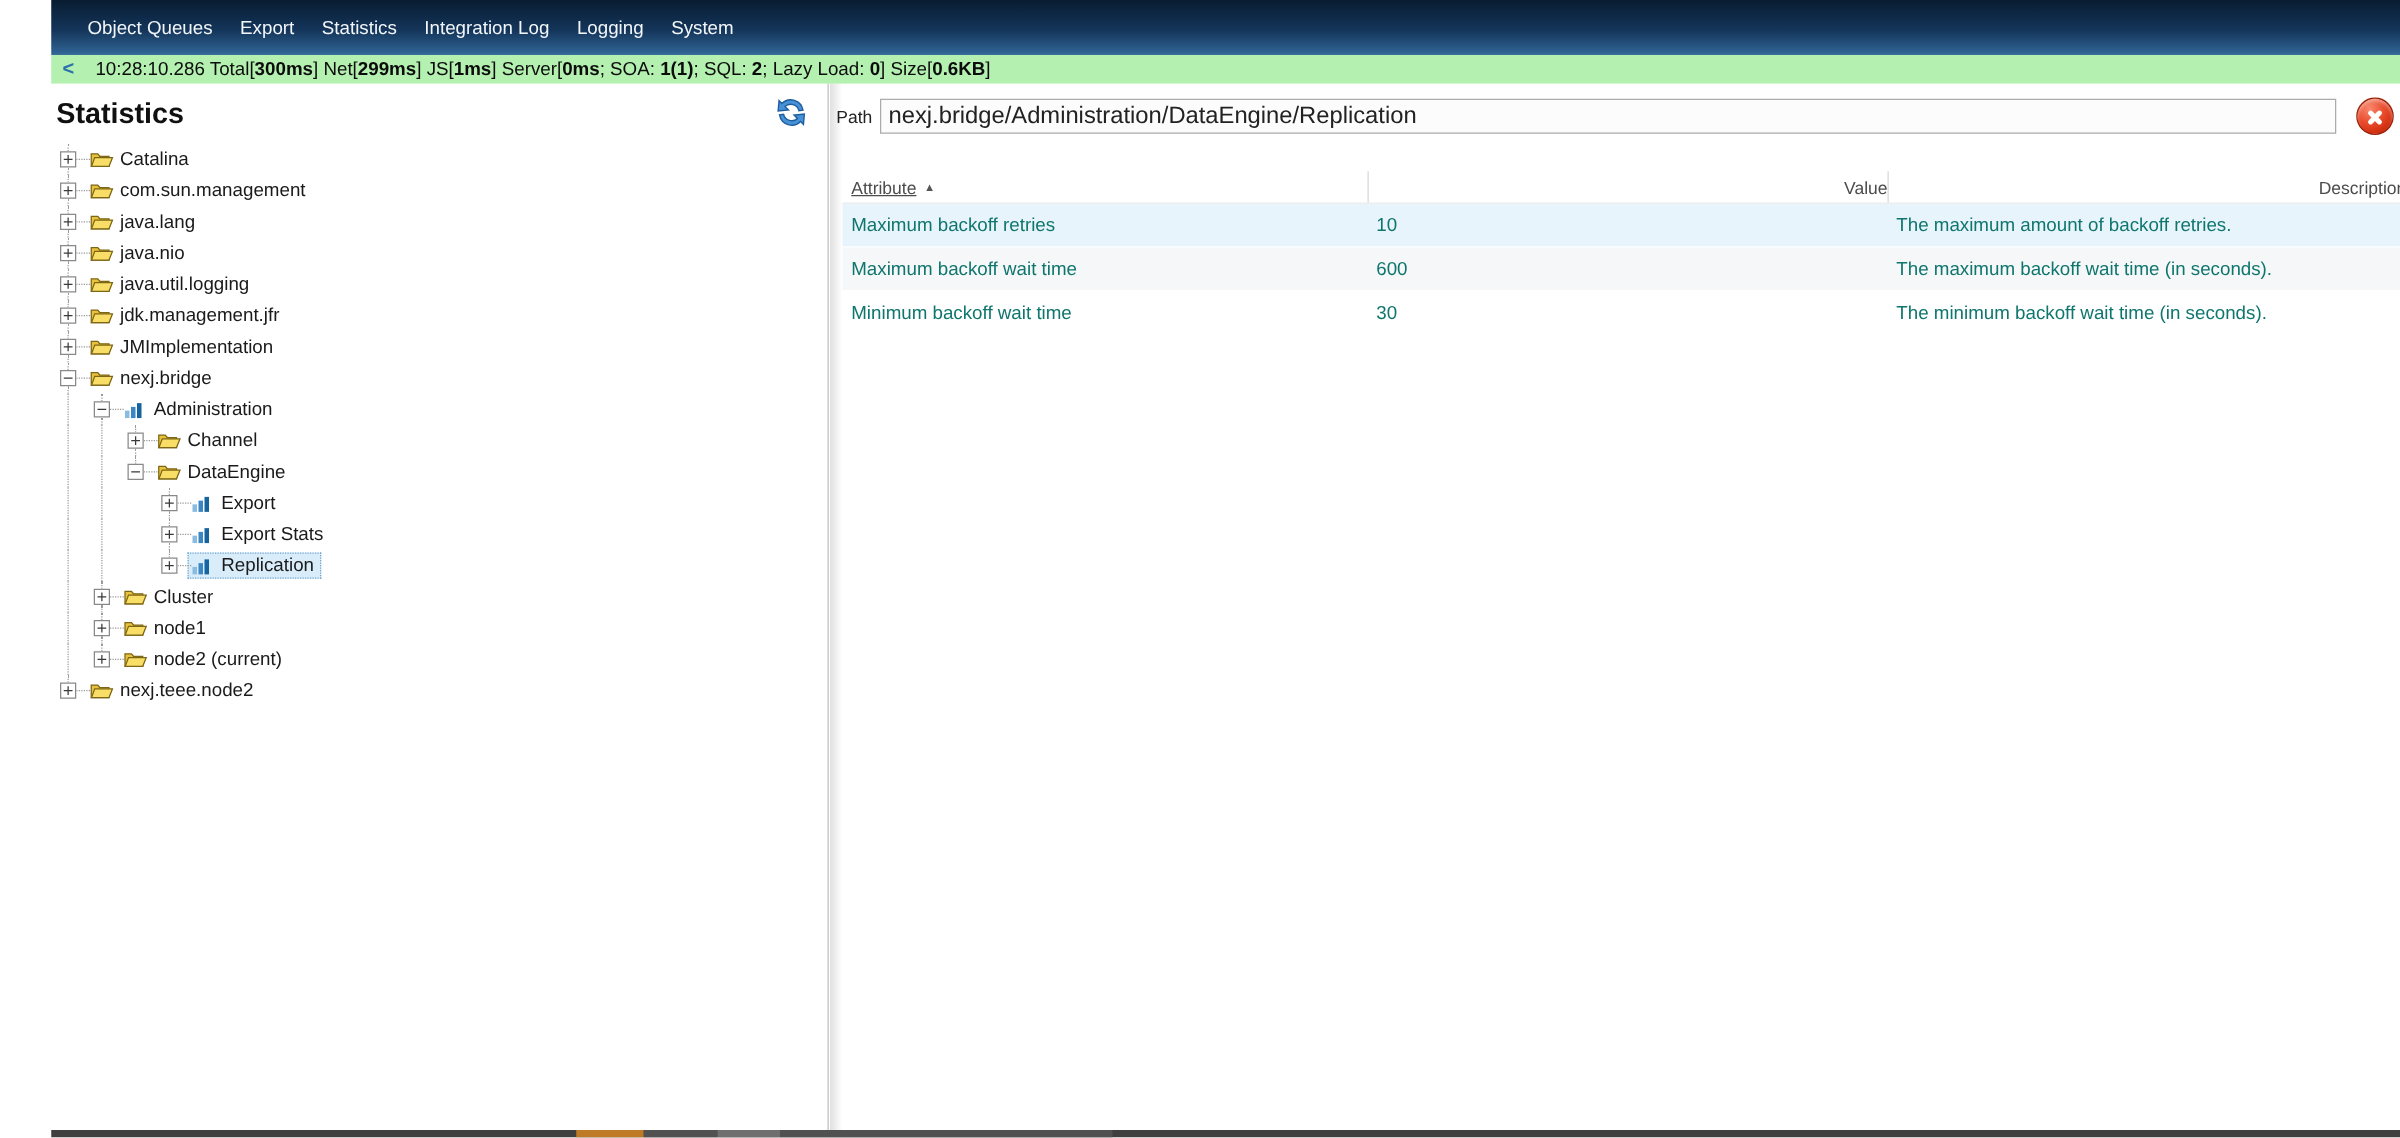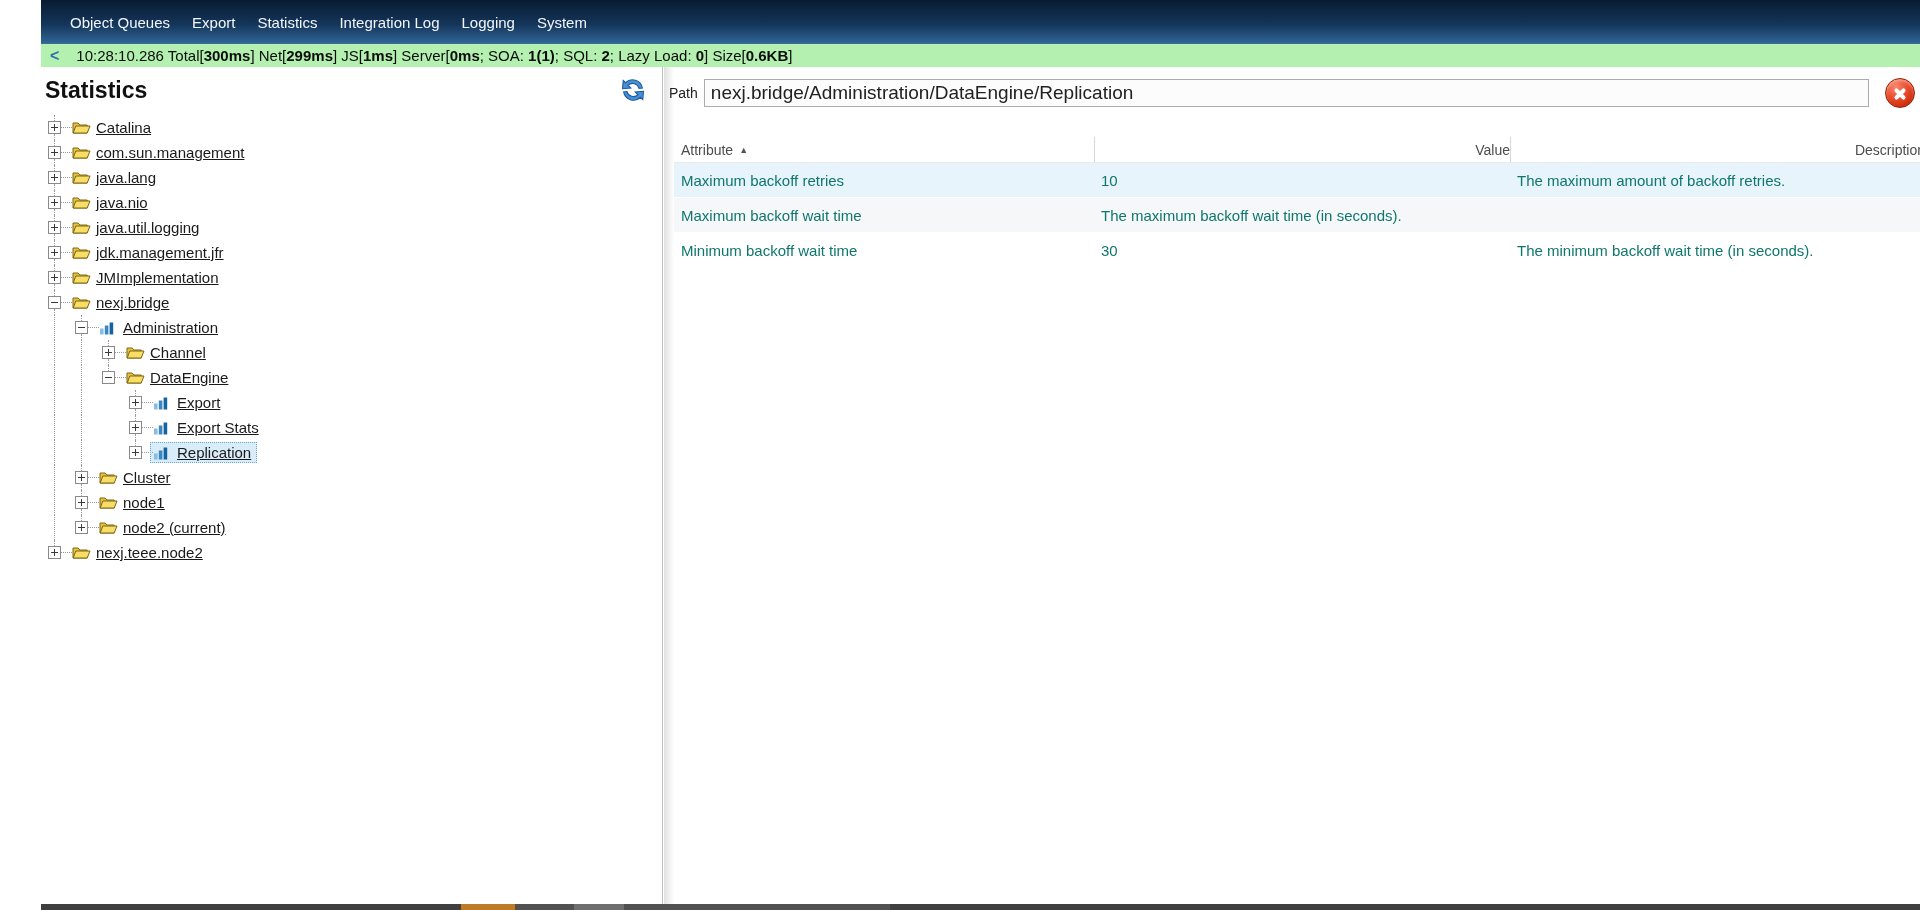--- a/index.html
+++ b/index.html
@@ -35,21 +35,21 @@
                       border-left:1px dotted #9a9a9a; }
   .ecell { width:27px; height:25px; position:relative; flex:0 0 auto; }
   .vstub { position:absolute; left:13px; border-left:1px dotted #9a9a9a; }
   .vstub.top { top:0; height:6px; }
   .vstub.bot { bottom:0; height:6px; }
   .hstub { position:absolute; left:20px; width:11px; top:12px; border-top:1px dotted #9a9a9a; }
   .ebox { position:absolute; left:7px; top:6px; width:13px; height:13px; background:#fff;
           border:1px solid #898989; cursor:pointer; z-index:2; }
   .ebox::before { content:''; position:absolute; left:2px; right:2px; top:5px; height:1px; background:#3a3a3a; }
   .ebox.plus::after { content:''; position:absolute; top:2px; bottom:2px; left:5px; width:1px; background:#3a3a3a; }
-  .node { display:flex; align-items:center; gap:5px; padding:1px 5px 1px 2px; margin-left:1px; border:1px solid transparent;text-decoration:underline; }
+  .node { display:flex; align-items:center; gap:5px; padding:1px 5px 1px 2px; margin-left:1px; border:1px solid transparent; }
   .node.selected { background:#d9ecf9; border:1px dotted #6ea5cf; }
   .ticon { width:19px; height:15px; flex:0 0 auto; display:flex; align-items:center; }
 
   
   .main { position:absolute; left:623px; top:67px; right:0; bottom:6px; background:#fff; }
   .main::before { content:''; position:absolute; left:0; top:0; bottom:0; width:10px;
                   background:linear-gradient(90deg,rgba(0,0,0,0.12),rgba(0,0,0,0)); pointer-events:none; }
   .path-row { position:absolute; top:11px; left:5px; right:6px; height:30px;
               display:flex; align-items:center; }
   .path-label { font-size:14px; color:#222; margin-right:6px; }
@@ -64,21 +64,21 @@
   .close-btn::before { transform:rotate(45deg); }
   .close-btn::after  { transform:rotate(-45deg); }
   .path-refresh { margin-left:10px; }
 
   
   .thead { position:absolute; top:70px; left:10px; right:36px; height:26px;
            display:grid; grid-template-columns:420px 416px auto; align-items:center;
            border-bottom:1px solid #eaeaea; font-size:14px; color:#4c4c4c; }
   .th { padding-left:7px; height:100%; display:flex; align-items:center; gap:4px; cursor:pointer; }
   .th + .th { border-left:1px solid #d8d8d8;justify-content:flex-end; }
-  .th .sortable { }
+  .th .sortable { text-decoration:underline; }
   .sort-ind { font-size:9px; color:#555; margin-left:2px; }
   .tbody { position:absolute; top:96px; left:10px; right:36px; }
   .trow { display:grid; grid-template-columns:420px 416px auto; align-items:center;
           height:34px; margin-bottom:1px; font-size:15px; color:#0f766e; background:#fff; cursor:default; }
   .trow.hl  { background:#e8f4fb; }
   .trow.alt { background:#f6f7f8; }
   .td { padding-left:7px; overflow:hidden; white-space:nowrap; }
 
   
   .vscroll { position:absolute; right:8px; top:93px; width:25px; height:392px; background:#f0f1f1;
@@ -472,20 +472,21 @@
     </div>
 
     <div class="tbody">
         <div class="trow hl">
           <span class="td">Maximum backoff retries</span>
           <span class="td">10</span>
           <span class="td">The maximum amount of backoff retries.</span>
         </div>
         <div class="trow alt">
           <span class="td">Maximum backoff wait time</span>
+          <span class="td">600</span>
           <span class="td">The maximum backoff wait time (in seconds).</span>
         </div>
         <div class="trow ">
           <span class="td">Minimum backoff wait time</span>
           <span class="td">30</span>
           <span class="td">The minimum backoff wait time (in seconds).</span>
         </div>
       </div>
 
     <div class="vscroll">

